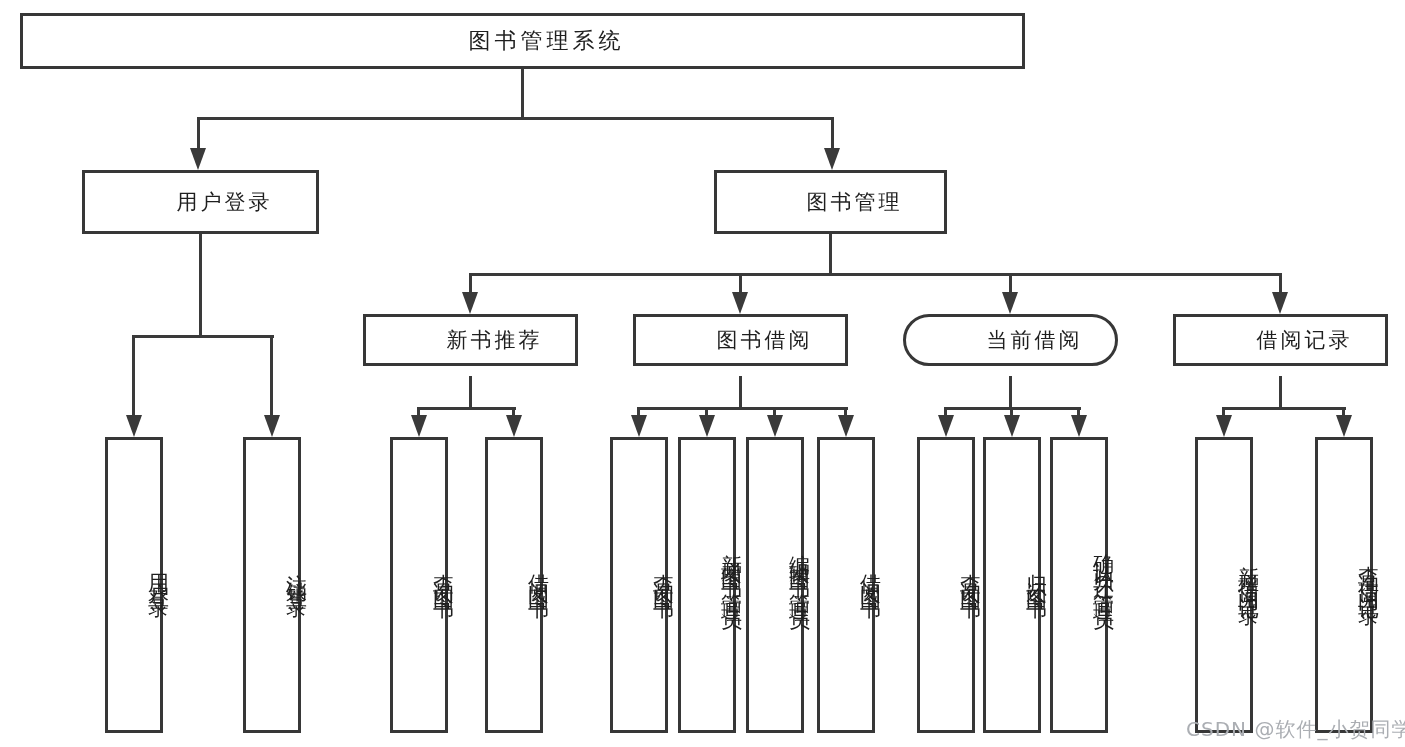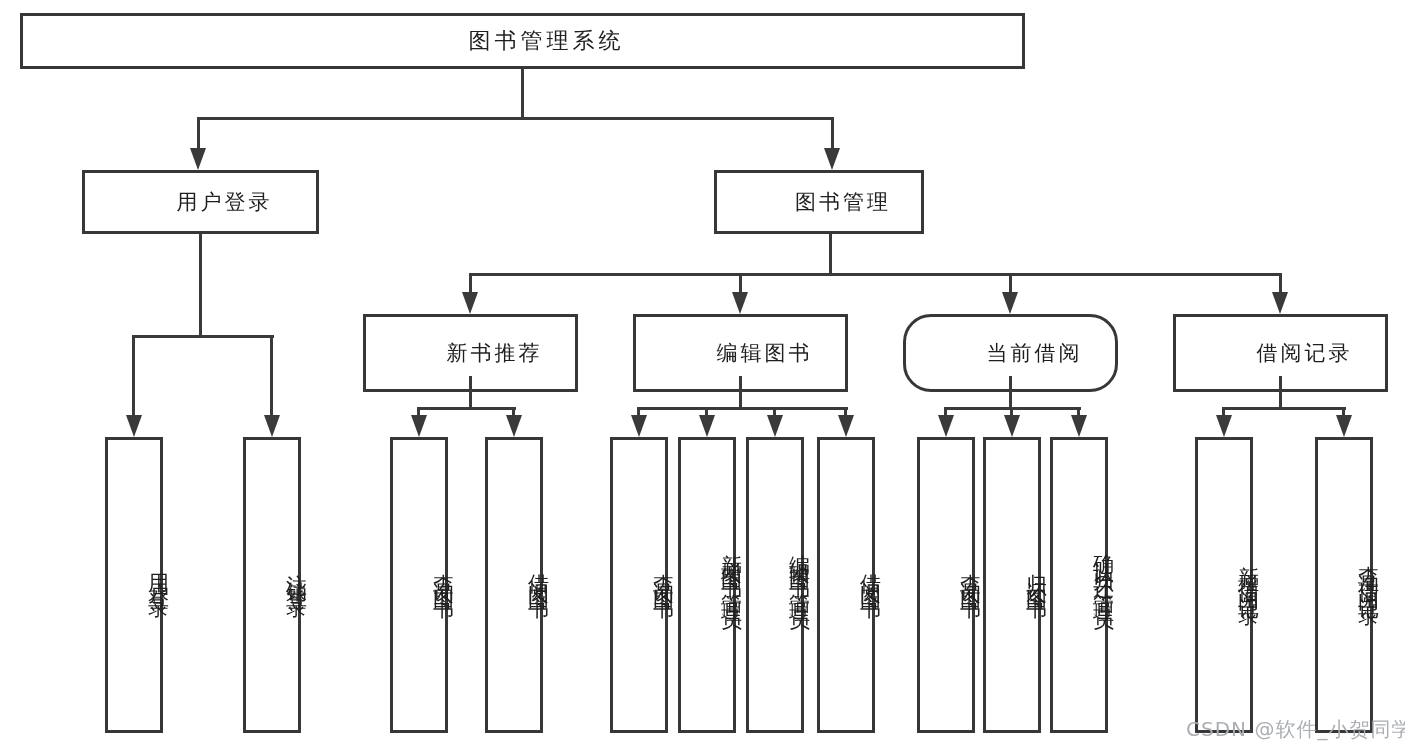--- a/index.html
+++ b/index.html
@@ -17,21 +17,21 @@
     border: 3px solid #373737;
     background: #ffffff;
     display: flex;
     align-items: center;
     justify-content: center;
     color: #1f1f1f;
     padding-left: 48px;
   }
   .root-node  { left: 20px;  top: 13px;  width: 1005px; height: 56px; font-size: 22px; letter-spacing: 4px; }
   .l2-node    { top: 170px; height: 64px; font-size: 21px; letter-spacing: 3px; }
-  .l3-node    { top: 314px; height: 78px; width: 215px; font-size: 21px; letter-spacing: 3px; }
+  .l3-node    { top: 314px; height: 52px; width: 215px; font-size: 21px; letter-spacing: 3px; }
   .leaf-node  { top: 437px; height: 296px; width: 58px; font-size: 21px; }
   .leaf-node > span {
     writing-mode: vertical-rl;
     text-orientation: mixed;
     letter-spacing: 8px;
     line-height: 1;
     transform: translateY(-12px);
     white-space: nowrap;
   }
   .vl { position: absolute; width: 3px; background: #3a3a3a; display: block; }
@@ -57,29 +57,29 @@
 
 <div class="canvas">
 
   <div class="node root-node">
     <span>图书管理系统</span>
   </div>
 
   <div class="node l2-node" style="left:82px; width:237px;">
     <span>用户登录</span>
   </div>
-  <div class="node l2-node" style="left:714px; width:210px;justify-content:center;">
+  <div class="node l2-node" style="left:714px; width:233px;justify-content:center;">
     <span>图书管理</span>
   </div>
 
   <div class="node l3-node" style="left:363px;">
     <span>新书推荐</span>
   </div>
   <div class="node l3-node" style="left:633px;">
-    <span>编辑图书</span>
+    <span>图书借阅</span>
   </div>
   <div class="node l3-node" style="left:903px;border-radius:28px;">
     <span>当前借阅</span>
   </div>
   <div class="node l3-node" style="left:1173px;">
     <span>借阅记录</span>
   </div>
 
   <div class="node leaf-node" style="left:105px;">
     <span>用户登录</span>

